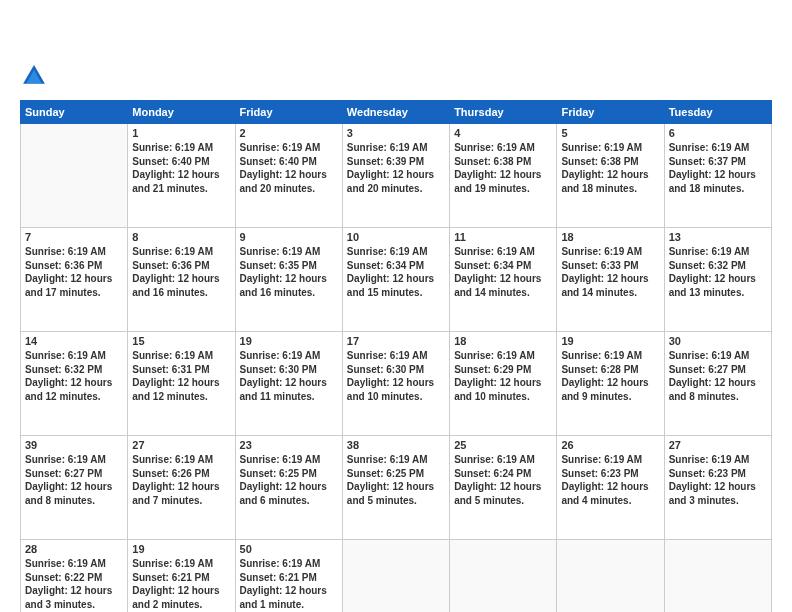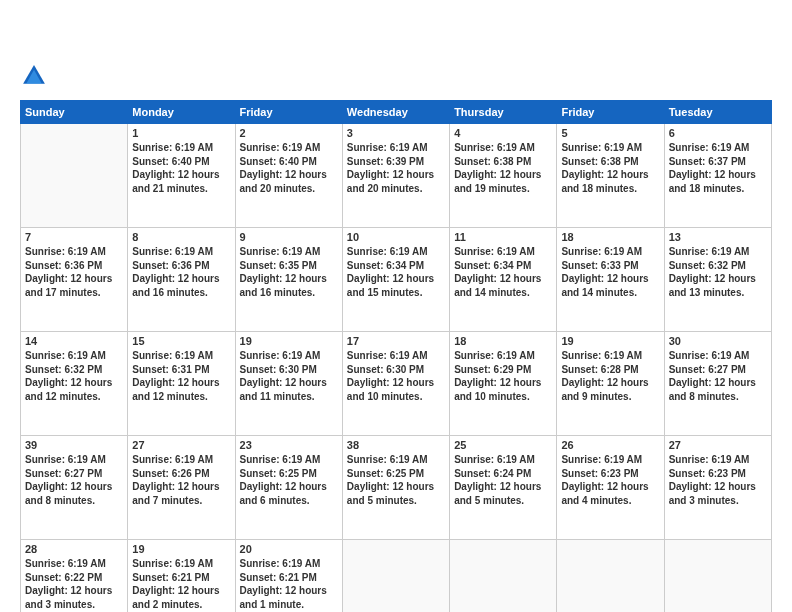--- a/index.html
+++ b/index.html
@@ -257,21 +257,21 @@
         <tr>
           <td>
             <span class="day-num">28</span>
             <div class="day-info">Sunrise: 6:19 AM<br>Sunset: 6:22 PM<br>Daylight: 12 hours<br>and 3 minutes.</div>
           </td>
           <td>
             <span class="day-num">19</span>
             <div class="day-info">Sunrise: 6:19 AM<br>Sunset: 6:21 PM<br>Daylight: 12 hours<br>and 2 minutes.</div>
           </td>
           <td>
-            <span class="day-num">20</span>
+            <span class="day-num">50</span>
             <div class="day-info">Sunrise: 6:19 AM<br>Sunset: 6:21 PM<br>Daylight: 12 hours<br>and 1 minute.</div>
           </td>
           <td class="empty-cell"></td>
           <td class="empty-cell"></td>
           <td class="empty-cell"></td>
           <td class="empty-cell"></td>
         </tr>
       </tbody>
   </table>
 </div>

